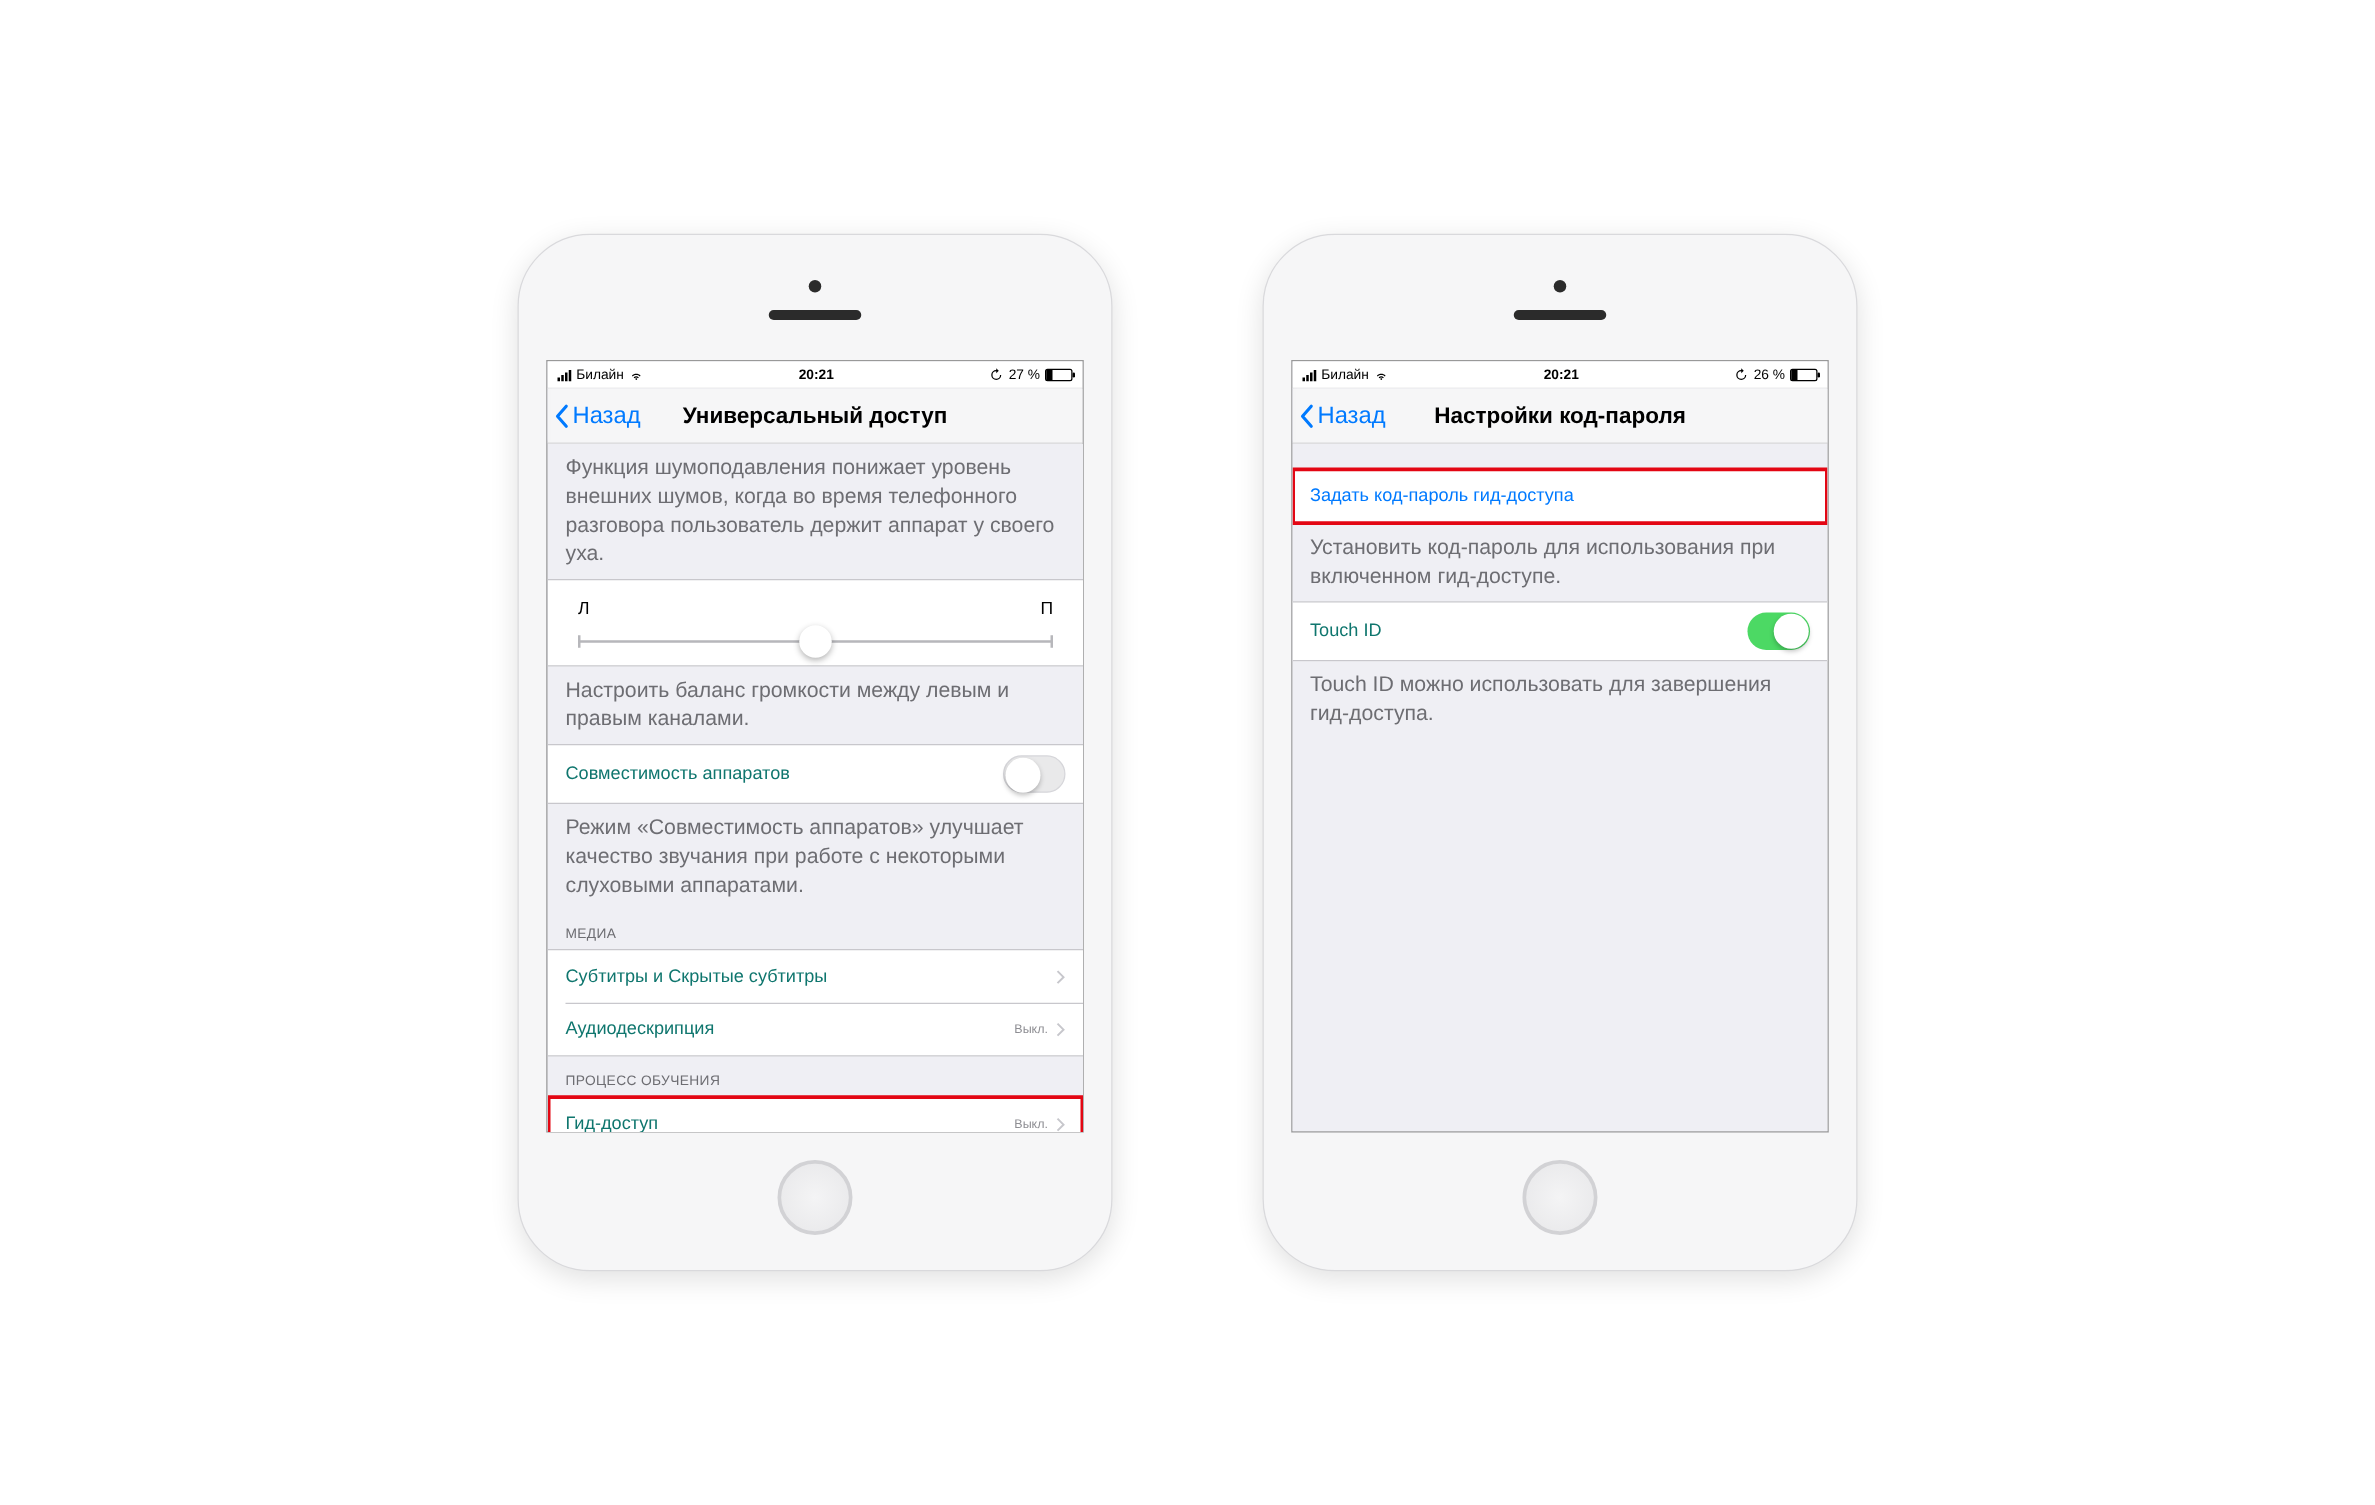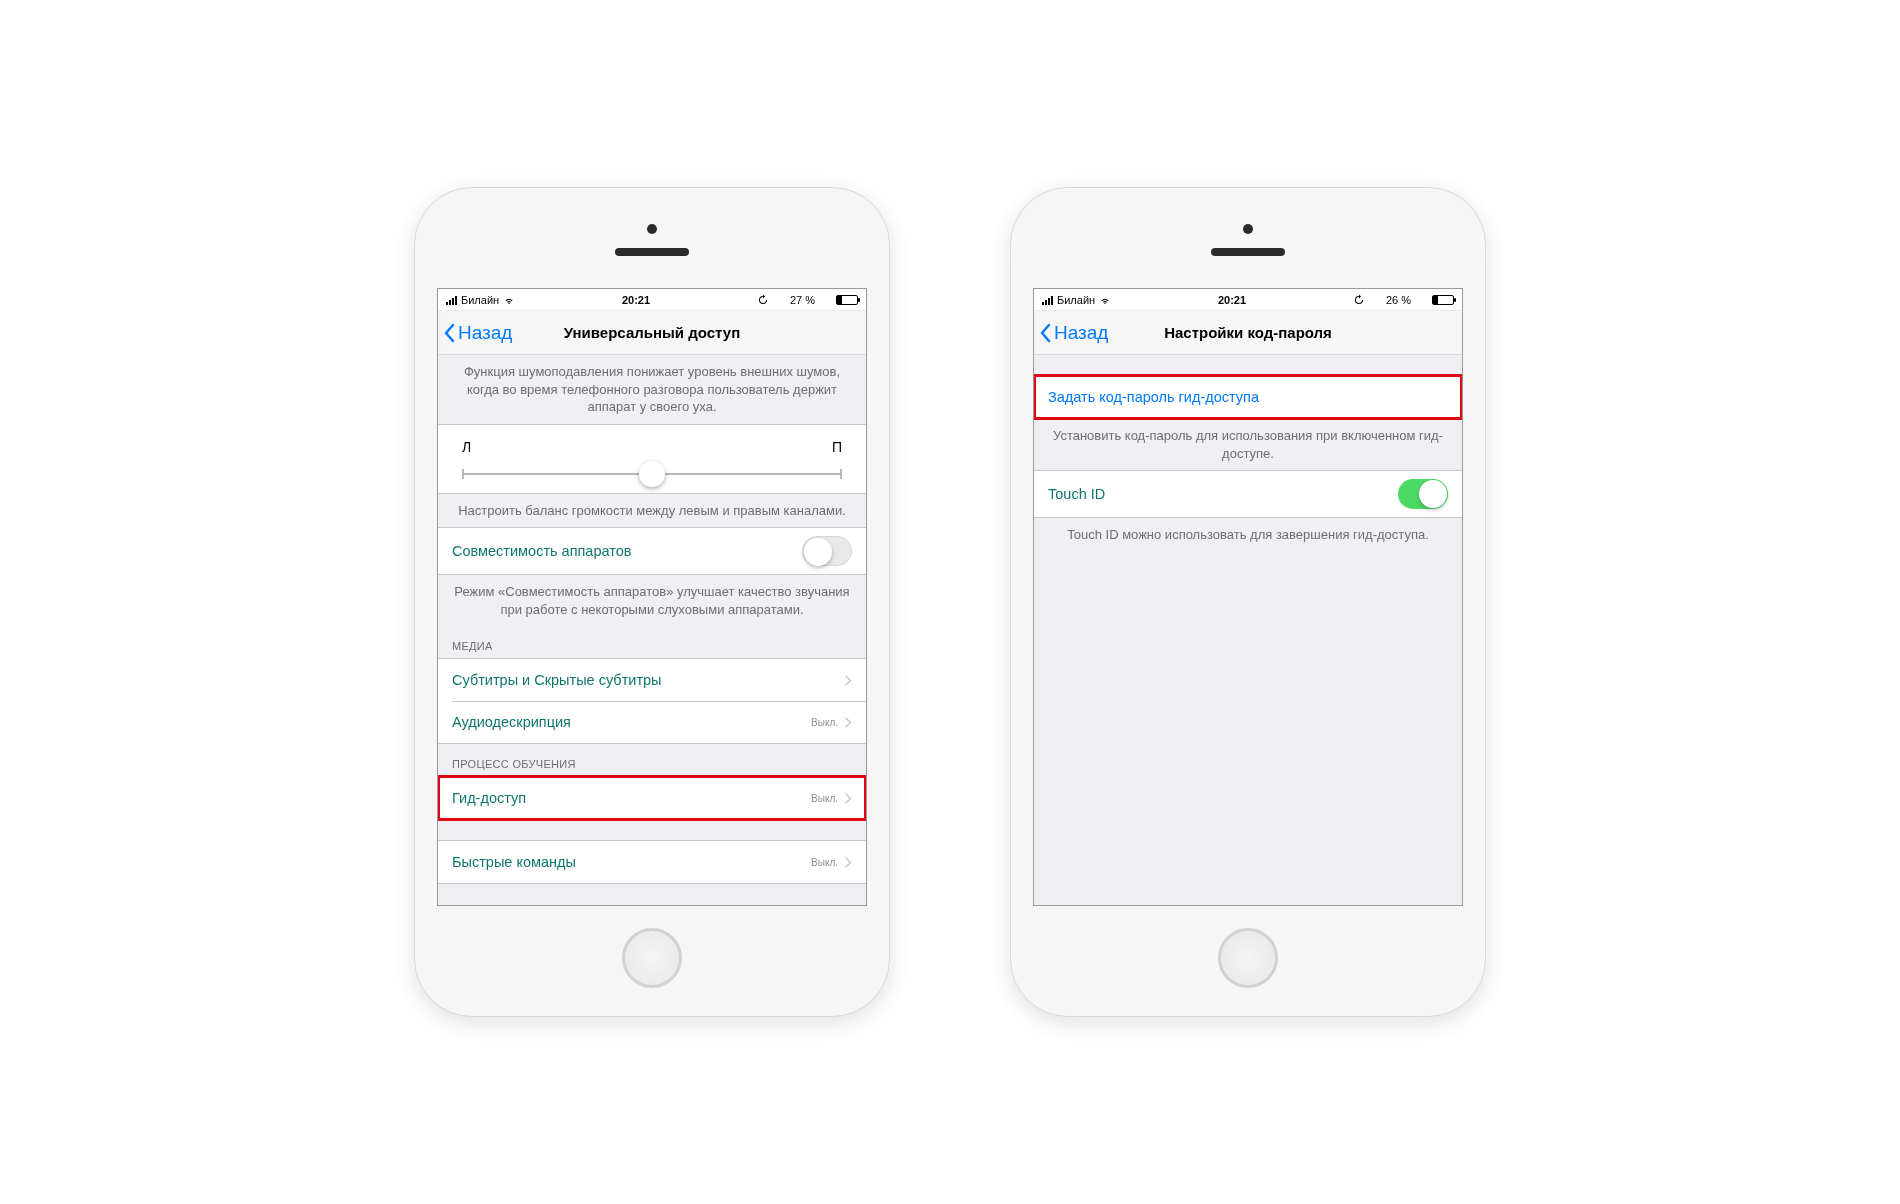--- a/index.html
+++ b/index.html
@@ -78,46 +78,46 @@
   .signal-bars { display:flex; align-items:flex-end; gap:1px; height:10px; }
   .signal-bars span { width:2px; background:#000; display:block; }
   .signal-bars span:nth-child(1){height:3px;}
   .signal-bars span:nth-child(2){height:5px;}
   .signal-bars span:nth-child(3){height:7px;}
   .signal-bars span:nth-child(4){height:9px;}
   .wifi {
     width:12px;height:12px; position:relative;
   }
   .wifi svg{display:block;}
-  .status-right{display:flex;align-items:center;gap:21px;}
+  .status-right{display:flex;align-items:center;gap:4px;}
   .battery {
     width:22px;height:10px;border:1px solid #000;border-radius:2px;position:relative;
   }
   .battery::after{
     content:"";position:absolute;right:-3px;top:2px;width:2px;height:4px;background:#000;border-radius:1px;
   }
   .battery-fill{height:100%;background:#000;}
   .nav-bar{
     height:44px;background:#f8f8f8cc;
     backdrop-filter: blur(2px);
     border-bottom:1px solid rgba(0,0,0,0.12);
     display:flex;align-items:center;position:relative;
   }
   .nav-back{
     display:flex;align-items:center;gap:2px;color:#007aff;font-size:19px;padding-left:4px;cursor:pointer;
   }
   .nav-back svg{width:14px;height:20px;}
   .nav-title{
     position:absolute;left:50%;transform:translateX(-50%);
-    font-weight:600;font-size:15px;color:#000;white-space:nowrap;
+    font-weight:600;font-size:18px;color:#000;white-space:nowrap;
   }
   .content{flex:1;overflow-y:auto;background:#efeff4;}
   .desc-text{
     padding:8px 14px;
-    font-size:13px;color:#6d6d72;line-height:1.35;text-align:center;
+    font-size:17px;color:#6d6d72;line-height:1.35;
   }
   .section-header{
     padding:14px 14px 6px;
     font-size:11px;color:#6d6d72;letter-spacing:.3px;text-transform:uppercase;
   }
   .cell-group{
     background:#fff;
     border-top:1px solid #c8c7cc;
     border-bottom:1px solid #c8c7cc;
   }

